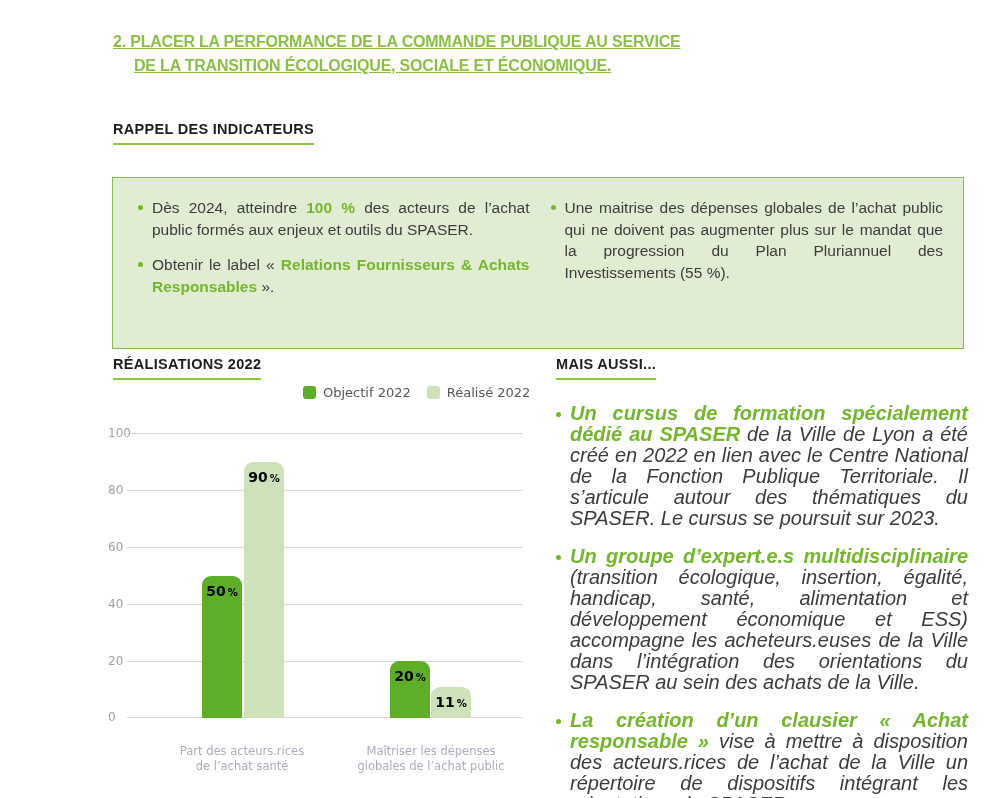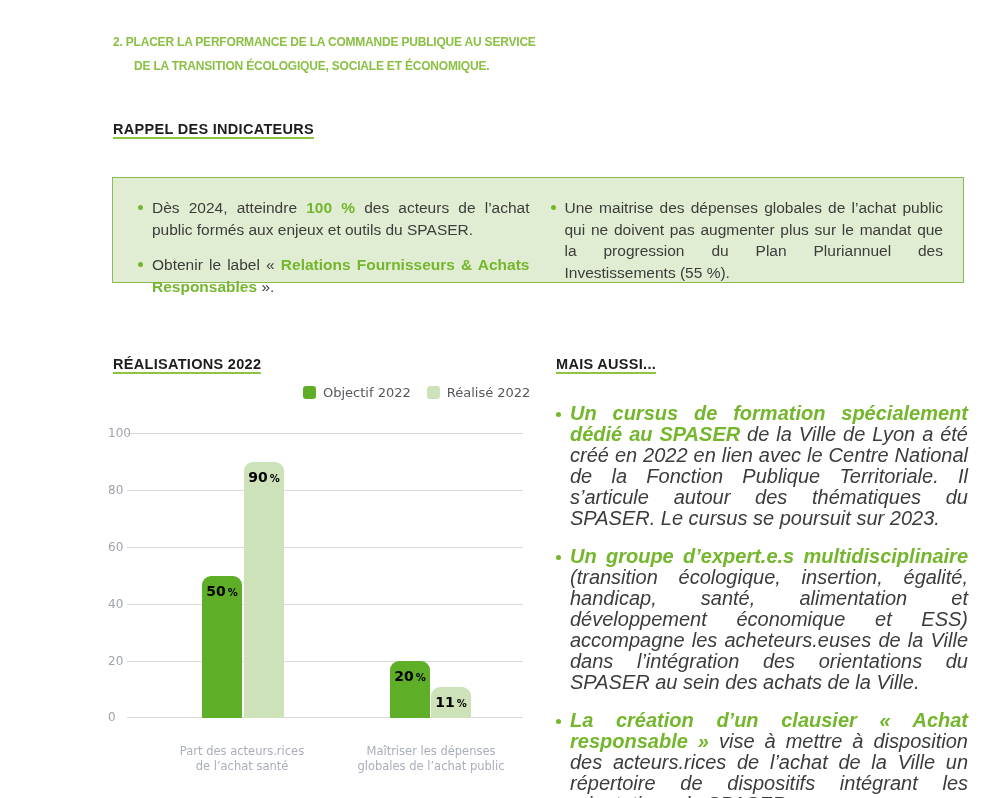--- a/index.html
+++ b/index.html
@@ -14,31 +14,31 @@
     --ink-heading:#1d1d1b;
     --axis-gray:#9ea3ab;
     --cat-gray:#a9aeb9;
     --grid:#d9d9d9;
     --legend-text:#55575c;
   }
   *{margin:0;padding:0;box-sizing:border-box;}
   body{background:#fff;font-family:"Liberation Sans",sans-serif;}
   .page{position:relative;width:990px;height:798px;background:#ffffff;overflow:hidden;}
 
-  .doc-title{position:absolute;left:113px;top:30px;font-size:12px;line-height:24px;
-    font-weight:700;color:var(--green-title);letter-spacing:-0.2px;}
+  .doc-title{position:absolute;left:113px;top:30px;font-size:16px;line-height:24px;
+    font-weight:700;color:var(--green-title);letter-spacing:-0.2px;text-decoration:underline;}
   .doc-title .l2{margin-left:21px;display:block;}
 
   .sec-heading{font-weight:700;color:var(--ink-heading);font-size:14.5px;letter-spacing:.3px;
-    display:inline-block;border-bottom:2px solid var(--green-underline);}
+    display:inline-block;border-bottom:2px solid var(--green-underline);padding-bottom:6px;}
   .h-rappel{position:absolute;left:113px;top:120px;}
   .h-realisations{position:absolute;left:113px;top:355px;}
   .h-maisaussi{position:absolute;left:556px;top:355px;}
 
-  .indicator-box{position:absolute;left:112px;top:177px;width:852px;height:106px;
+  .indicator-box{position:absolute;left:112px;top:177px;width:852px;height:172px;
     background:var(--box-bg);border:1.5px solid var(--box-border);
     display:flex;padding:19px 20px 0 24px;}
   .box-col{font-size:15.5px;line-height:21.5px;color:var(--ink);text-align:justify;}
   .box-col.left{width:397px;}
   .box-col.right{width:398px;margin-left:20px;}
 
   .bullet{position:relative;padding-left:15px;}
   .bullet::before{content:'';position:absolute;left:1px;top:8px;width:5px;height:5px;
     border-radius:50%;background:var(--green-accent);}
   .box-col .bullet + .bullet{margin-top:14px;}

